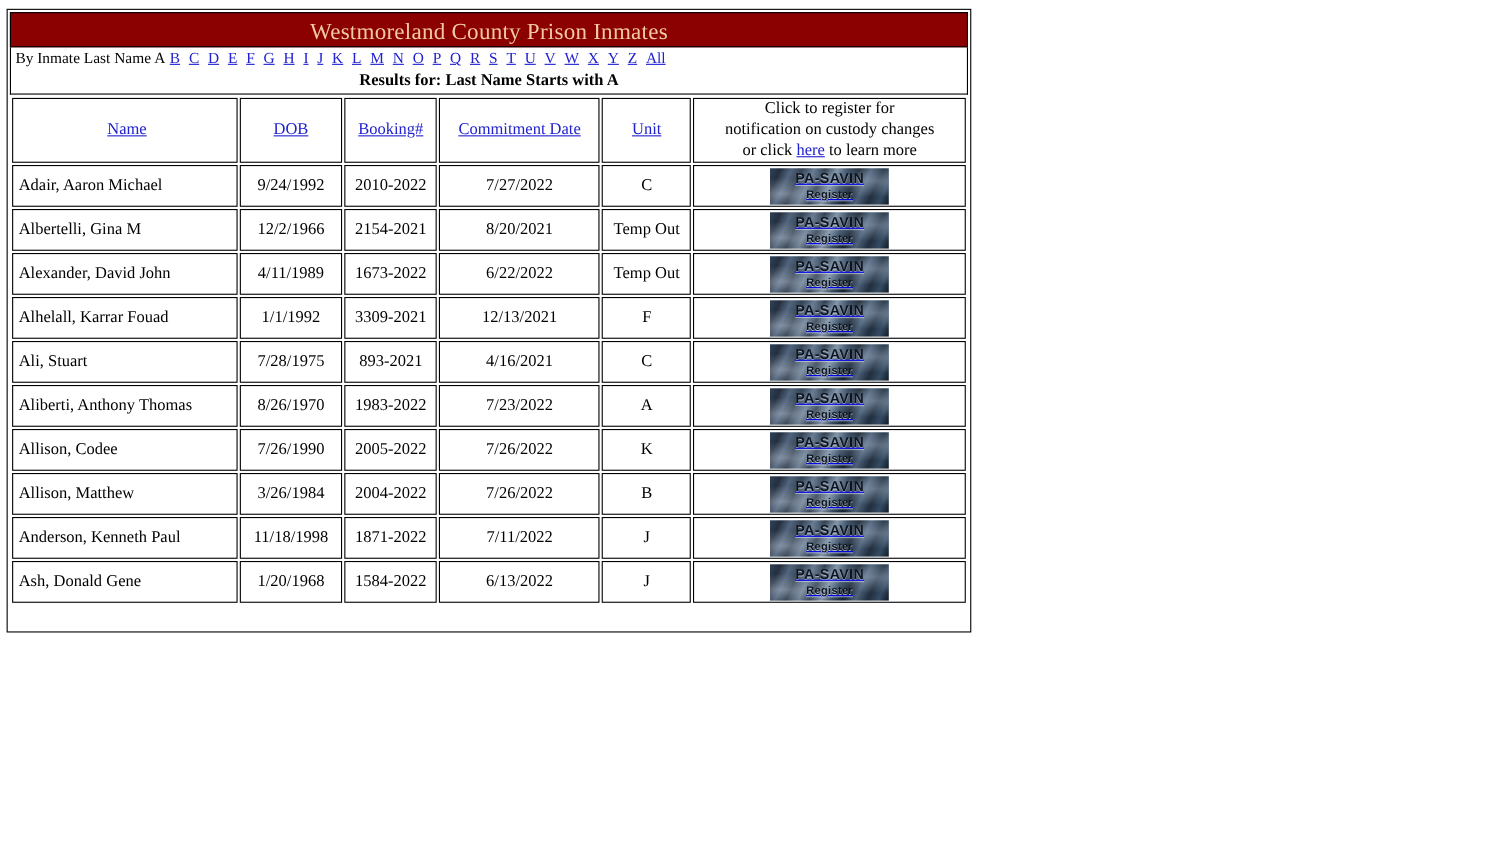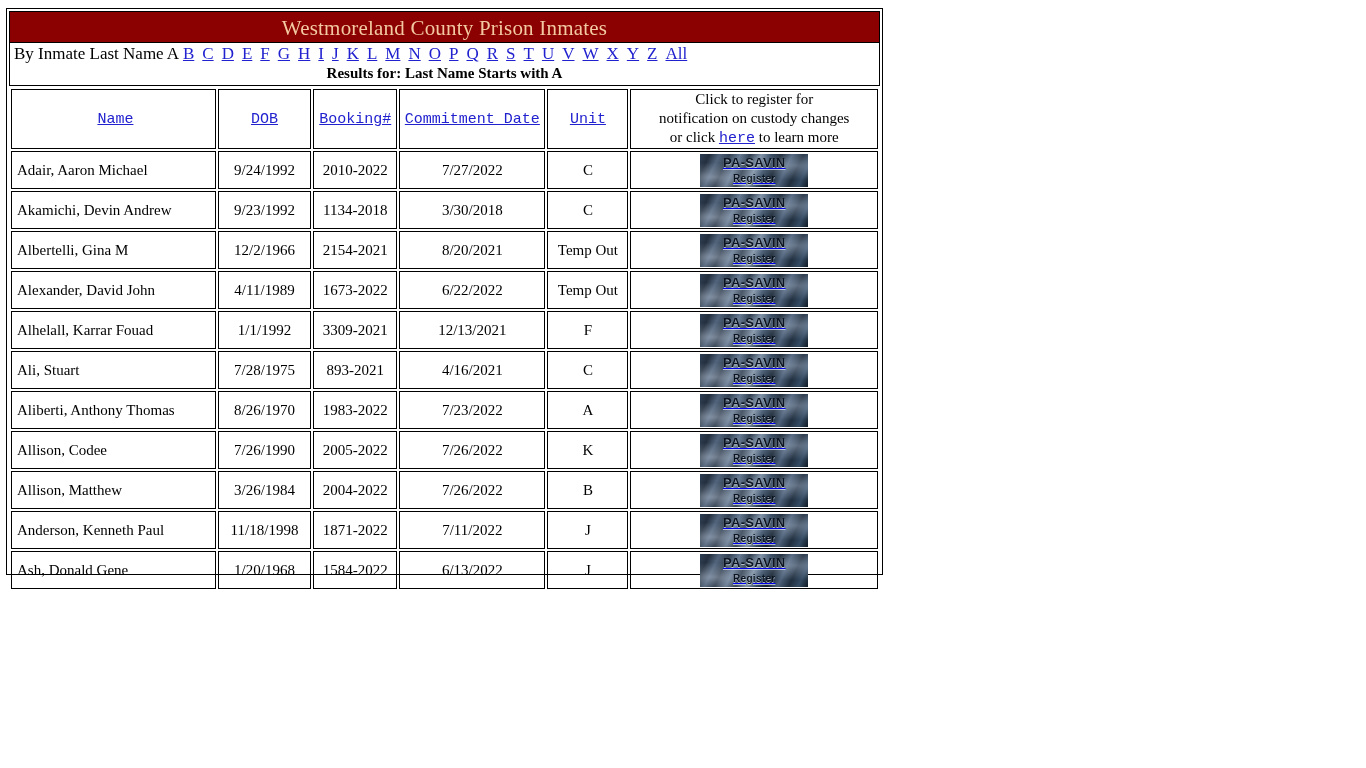--- a/index.html
+++ b/index.html
@@ -47,21 +47,21 @@
   }
 
   
   #nav-block {
     border: 1px solid #000000;
     border-top: none;
     box-sizing: border-box;
     padding: 0;
   }
   #alpha-row {
-    font-size: 17px;
+    font-size: 14px;
     line-height: 20px;
     padding: 1px 2px 0 4px;
     white-space: nowrap;
     color: #000000;
   }
   #alpha-row .lead { }
   #alpha-row a {
     color: #2121cf;
     text-decoration: underline;
     margin: 0 4px;
@@ -96,21 +96,20 @@
     vertical-align: middle;
     box-sizing: border-box;
   }
   #inmate-table thead th {
     height: 58px;
     text-align: center;
   }
   #inmate-table thead th a {
     color: #2121cf;
     text-decoration: underline;
-    font-family: Liberation Mono, monospace;
   }
   #header-register {
     font-size: 14.5px;
     line-height: 19px;
     padding: 2px 4px;
   }
   #header-register a {
     color: #2121cf;
     text-decoration: underline;
     text-align: center;
@@ -212,28 +211,20 @@
       <tbody id="table-body">
           <tr>
             <td class="col-name">Adair, Aaron Michael</td>
             <td class="col-dob">9/24/1992</td>
             <td class="col-book">2010-2022</td>
             <td class="col-commit">7/27/2022</td>
             <td class="col-unit">C</td>
             <td class="col-reg"><a href="#" class="savin-btn"><span class="savin-label savin-top">PA-SAVIN</span><span class="savin-label savin-bottom">Register</span></a></td>
           </tr>
           <tr>
-            <td class="col-name">Akamichi, Devin Andrew</td>
-            <td class="col-dob">9/23/1992</td>
-            <td class="col-book">1134-2018</td>
-            <td class="col-commit">3/30/2018</td>
-            <td class="col-unit">C</td>
-            <td class="col-reg"><a href="#" class="savin-btn"><span class="savin-label savin-top">PA-SAVIN</span><span class="savin-label savin-bottom">Register</span></a></td>
-          </tr>
-          <tr>
             <td class="col-name">Albertelli, Gina M</td>
             <td class="col-dob">12/2/1966</td>
             <td class="col-book">2154-2021</td>
             <td class="col-commit">8/20/2021</td>
             <td class="col-unit">Temp Out</td>
             <td class="col-reg"><a href="#" class="savin-btn"><span class="savin-label savin-top">PA-SAVIN</span><span class="savin-label savin-bottom">Register</span></a></td>
           </tr>
           <tr>
             <td class="col-name">Alexander, David John</td>
             <td class="col-dob">4/11/1989</td>

